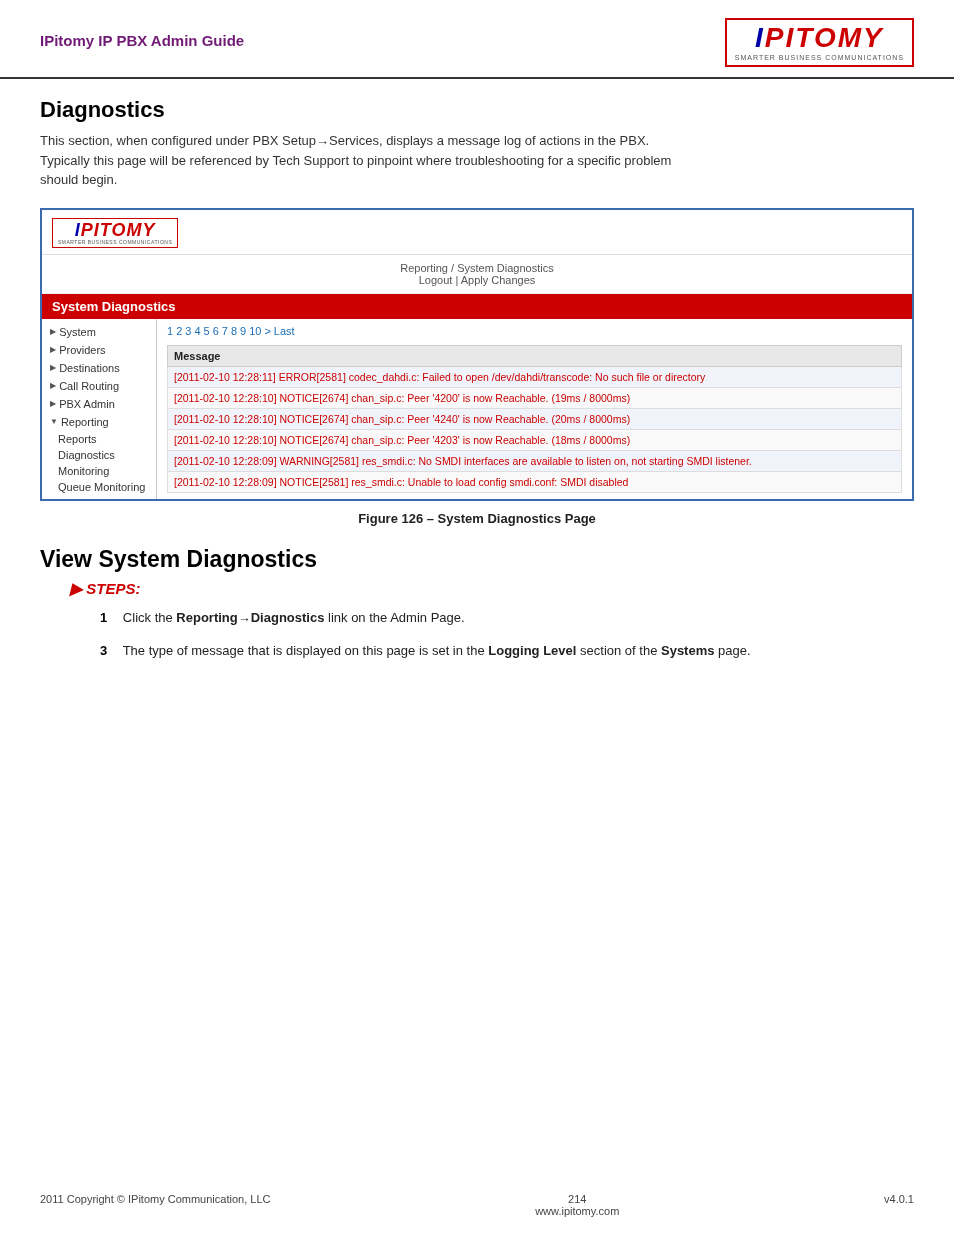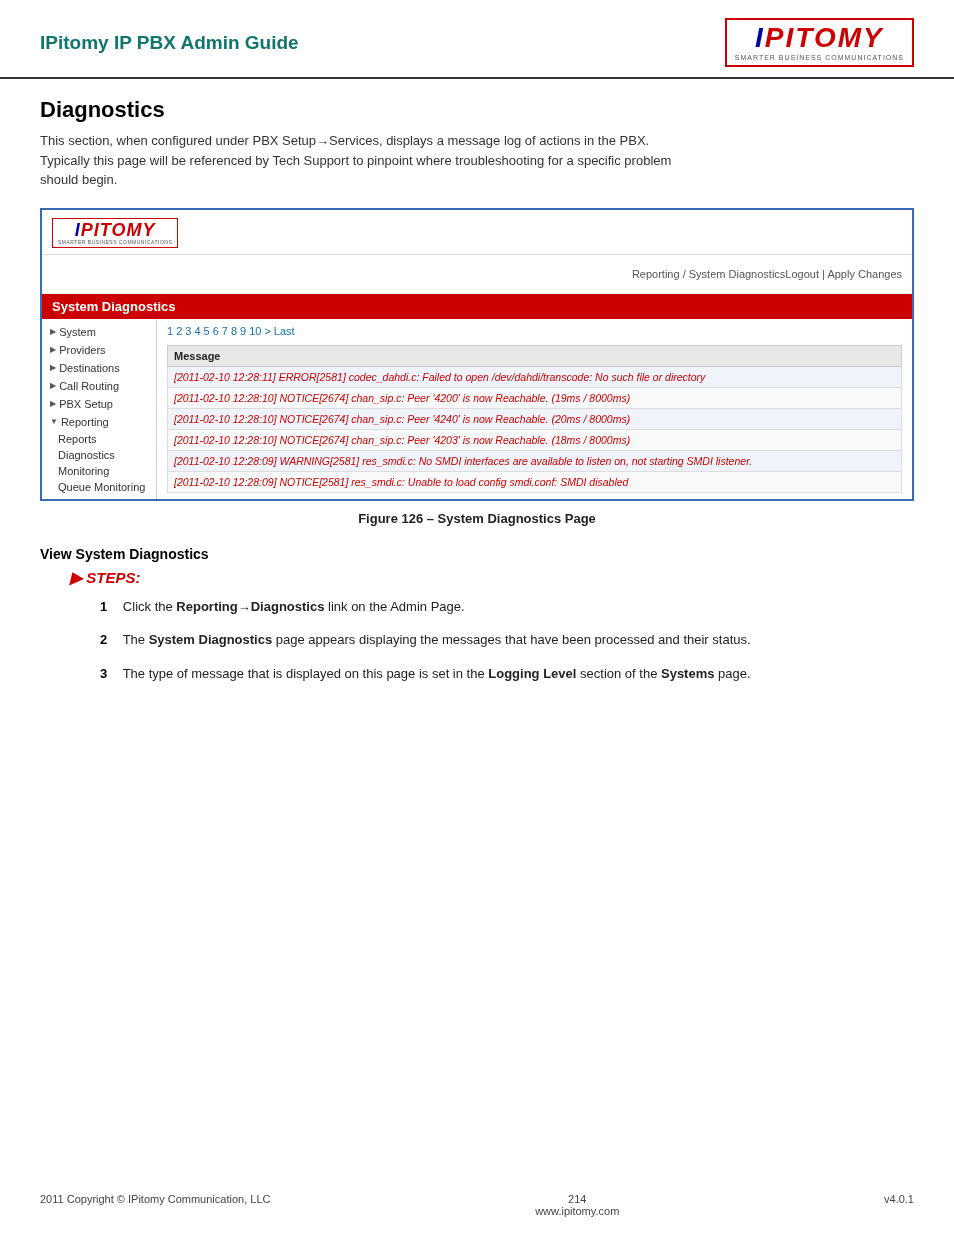--- a/index.html
+++ b/index.html
@@ -16,23 +16,23 @@
     
     .page-header {
       display: flex;
       justify-content: space-between;
       align-items: flex-start;
       padding: 18px 40px 10px 40px;
       border-bottom: 2px solid #333;
       margin-bottom: 8px;
     }
     .header-title {
-      font-size: 19px;
-      font-weight: bold;
-      color: #0f766e;
+      font-size: 15px;
+      font-weight: bold;
+      color: #701a75;
       padding-top: 14px;
     }
     .logo-area {
       display: flex;
       flex-direction: column;
       align-items: flex-end;
     }
     .logo-box {
       border: 2px solid #c00;
       padding: 4px 8px;
@@ -116,25 +116,26 @@
       line-height: 1;
     }
     .ss-logo-sub {
       font-size: 5px;
       color: #555;
       text-transform: uppercase;
       letter-spacing: 0.5px;
     }
     .ss-topbar {
       display: flex;
-      justify-content: flex-end;
-      align-items: center;
-      padding: 13px 10px;
+      justify-content: space-between;
+      align-items: center;
+      padding: 7px 10px;
       background: #fff;
       border-bottom: 1px solid #eee;
+      flex-direction: column;
     }
     .ss-breadcrumb {
       font-size: 11px;
       color: #555;
     }
     .ss-actions {
       font-size: 11px;
       color: #555;
     }
     .ss-actions a {
@@ -210,38 +211,37 @@
       padding: 4px 6px;
       text-align: left;
       font-weight: bold;
     }
     .ss-table td {
       border: 1px solid #ddd;
       padding: 4px 6px;
       color: #c00;
       font-size: 10.5px;
       background: #f9f9f9;
-      font-style: italic;
     }
     .ss-table tr:nth-child(odd) td {
       background: #f0f4fa;
     }
 
     
     .figure-caption {
       text-align: center;
       font-size: 13px;
       font-weight: bold;
       margin: 8px 0 20px 0;
       color: #222;
     }
 
     
     .sub-section-heading {
-      font-size: 14px;
+      font-size: 23px;
       font-weight: bold;
       color: #000;
       margin-bottom: 6px;
     }
     .steps-heading {
       display: flex;
       align-items: center;
       gap: 4px;
       font-size: 15px;
       font-weight: bold;
@@ -351,21 +351,21 @@
         <div class="ss-sidebar-item">
           <span class="ss-sidebar-arrow">▶</span>
           <span>Destinations</span>
         </div>
         <div class="ss-sidebar-item">
           <span class="ss-sidebar-arrow">▶</span>
           <span>Call Routing</span>
         </div>
         <div class="ss-sidebar-item">
           <span class="ss-sidebar-arrow">▶</span>
-          <span>PBX Setup</span>
+          <span>PBX Admin</span>
         </div>
         <div class="ss-sidebar-item">
           <span class="ss-sidebar-arrow">▼</span>
           <span>Reporting</span>
         </div>
         <div class="ss-sidebar-sub">Reports</div>
         <div class="ss-sidebar-sub">Diagnostics</div>
         <div class="ss-sidebar-sub">Monitoring</div>
         <div class="ss-sidebar-sub">Queue Monitoring</div>
       </div>
@@ -426,24 +426,20 @@
     <span class="steps-arrow">▶</span>
     <span>STEPS:</span>
   </div>
 
   <ol class="steps-list">
     <li>
       <span class="step-num">1</span>
       <span>Click the <strong>Reporting</strong><span>→</span><strong>Diagnostics</strong> link on the Admin Page.</span>
     </li>
     <li>
-      <span class="step-num">2</span>
-      <span>The <strong>System Diagnostics</strong> page appears displaying the messages that have been processed and their status.</span>
-    </li>
-    <li>
       <span class="step-num">3</span>
       <span>The type of message that is displayed on this page is set in the <strong>Logging Level</strong> section of the <strong>Systems</strong> page.</span>
     </li>
   </ol>
 
 </div>
 
 <div class="page-footer">
   <span>2011 Copyright © IPitomy Communication, LLC</span>
   <div class="footer-center">

